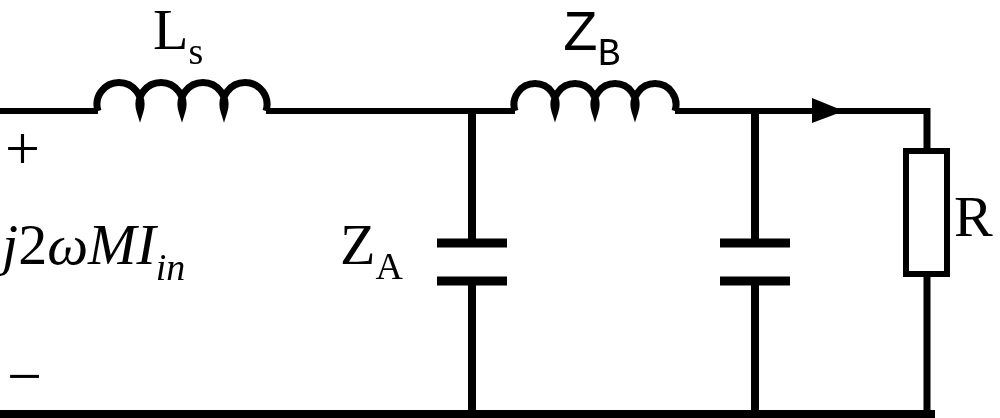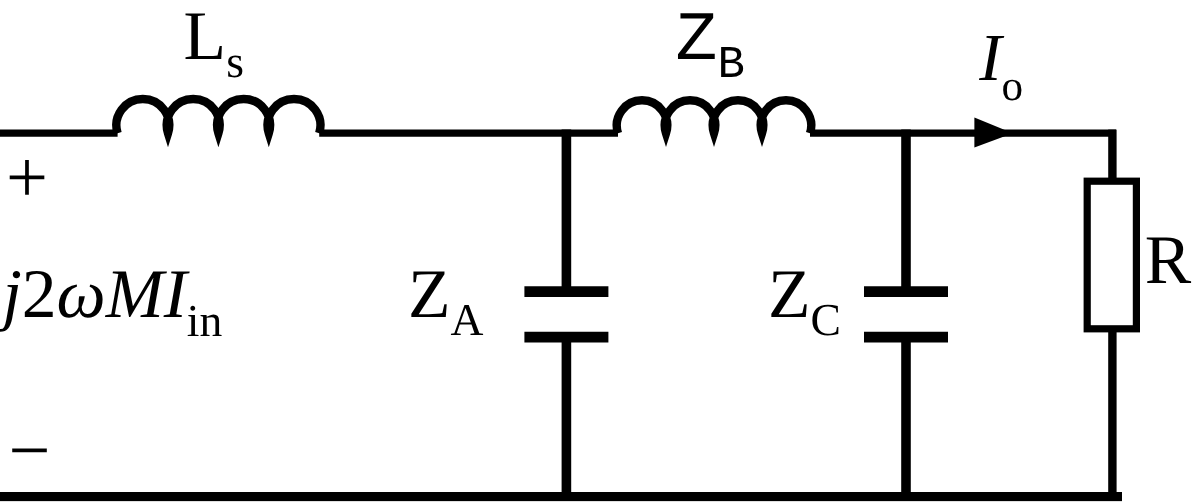--- a/index.html
+++ b/index.html
@@ -25,21 +25,21 @@
   .lbl-ls    { left: 153px; top: 1px; }
   .lbl-zb    { left: 563px; top: 6px; font-family: Liberation Mono, monospace; }
   .lbl-io    { left: 816px; top: 21px; font-size: 56px; }
   .lbl-io .sub { font-size: 36px; vertical-align: -16px; }
   .lbl-za    { left: 340px; top: 216px; }
   .lbl-zc    { left: 640px; top: 216px; }
   .lbl-r     { left: 954px; top: 188px; }
   .lbl-plus  { left: 5px;  top: 117px; font-size: 62px; }
   .lbl-minus { left: 7px;  top: 345px; font-size: 62px; }
   .lbl-src   { left: 2px;  top: 216px; font-size: 58px; }
-  .lbl-src .sub { font-size: 38px; vertical-align: -16px; }
+  .lbl-src .sub { font-size: 38px; vertical-align: -16px; font-style: italic; }
 </style>
 </head>
 <body>
 
 <div class="canvas">
 
   <svg class="wires" width="1000" height="418" viewBox="0 0 1000 418" fill="none" stroke="#000000" stroke-linecap="butt" stroke-linejoin="miter">
 
     <path d="M0 111 H98" stroke-width="6"></path>
     <path d="M98 111 A22 22 0 1 1 140 111 A22 22 0 1 1 182 111 A22 22 0 1 1 224 111 A22 22 0 1 1 266 111" stroke-width="7"></path>
@@ -62,25 +62,23 @@
     <path d="M720 281 H790" stroke-width="9"></path>
     <path d="M755 281 V414" stroke-width="8"></path>
 
     <path d="M0 414 H935" stroke-width="8"></path>
   </svg>
 
   <div class="lbl lbl-ls"><span>L</span><span class="sub">s</span></div>
 
   <div class="lbl lbl-zb"><span>Z</span><span class="sub">B</span></div>
 
-  <div class="lbl lbl-io"><span class="it">I</span><span class="sub">o</span></div>
 
   <div class="lbl lbl-za"><span>Z</span><span class="sub">A</span></div>
 
-  <div class="lbl lbl-zc"><span>Z</span><span class="sub">C</span></div>
 
   <div class="lbl lbl-r"><span>R</span></div>
 
   <div class="lbl lbl-plus"><span>+</span></div>
 
   <div class="lbl lbl-minus"><span>−</span></div>
 
   <div class="lbl lbl-src"><span class="it">j</span><span>2</span><span class="it">ω</span><span class="it">MI</span><span class="sub">in</span></div>
 
 </div>

